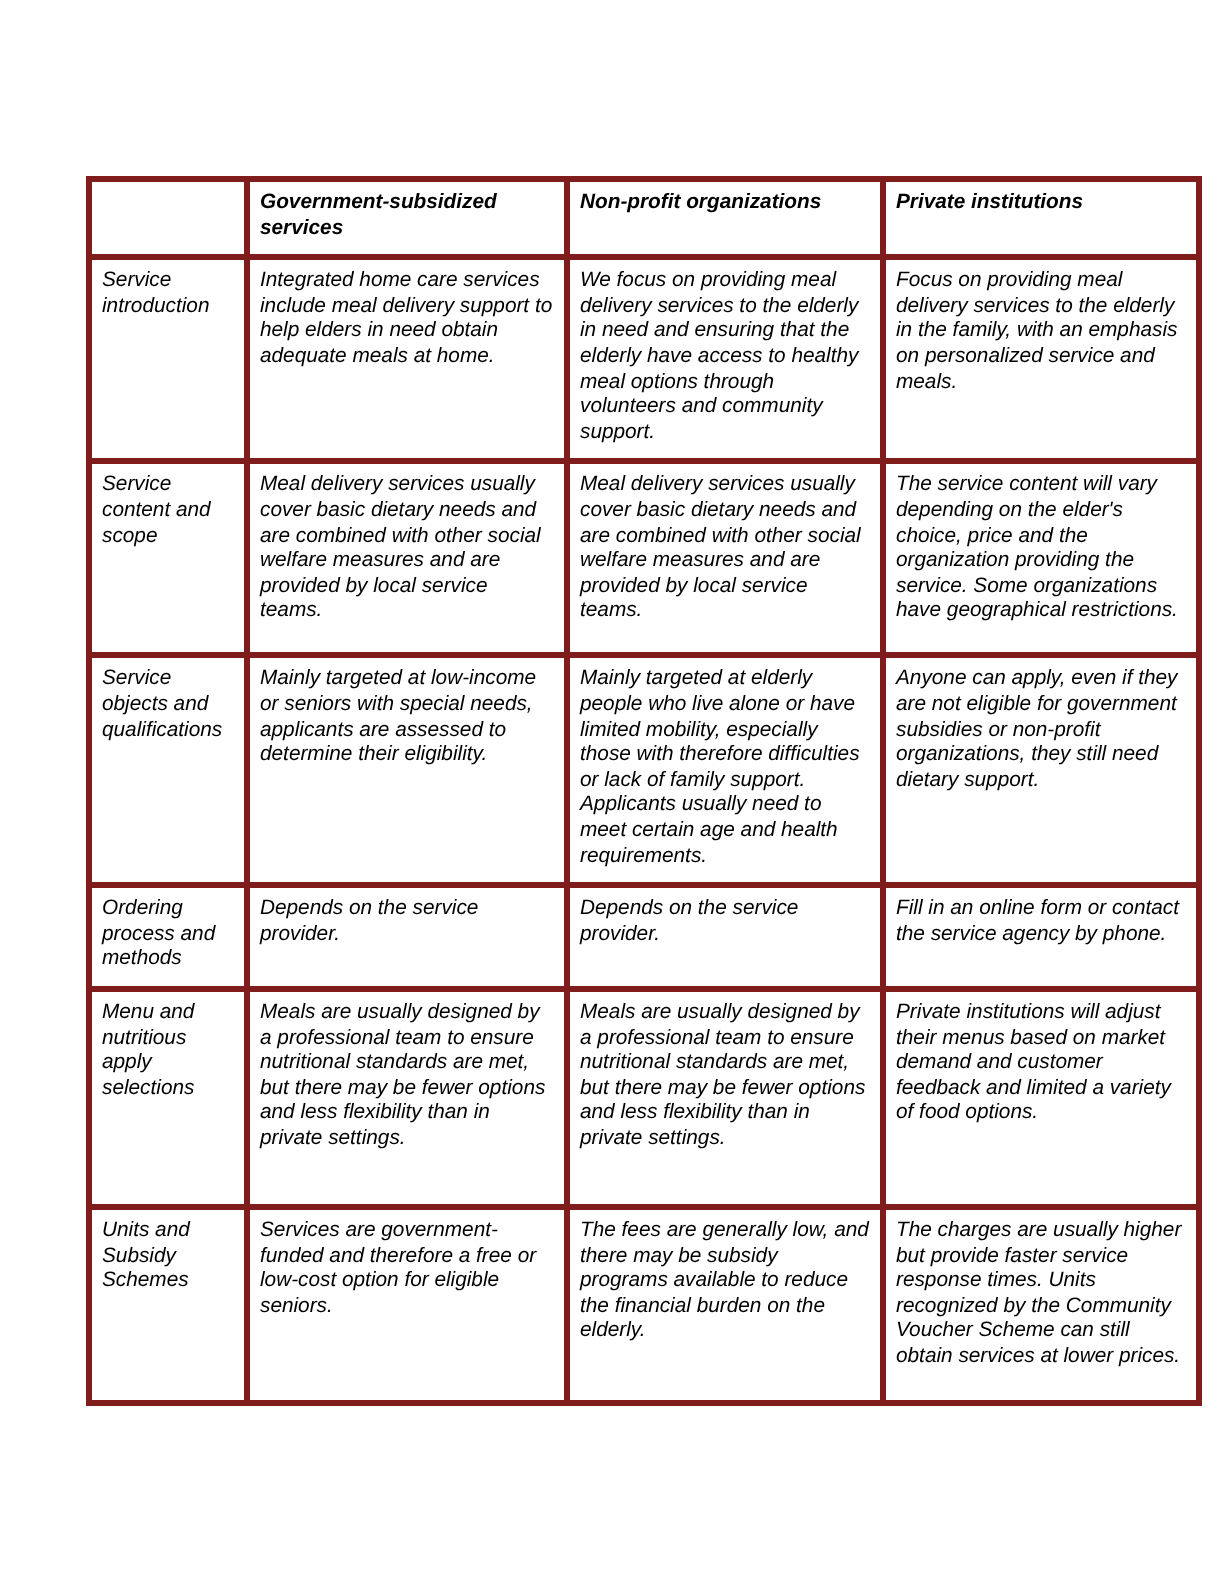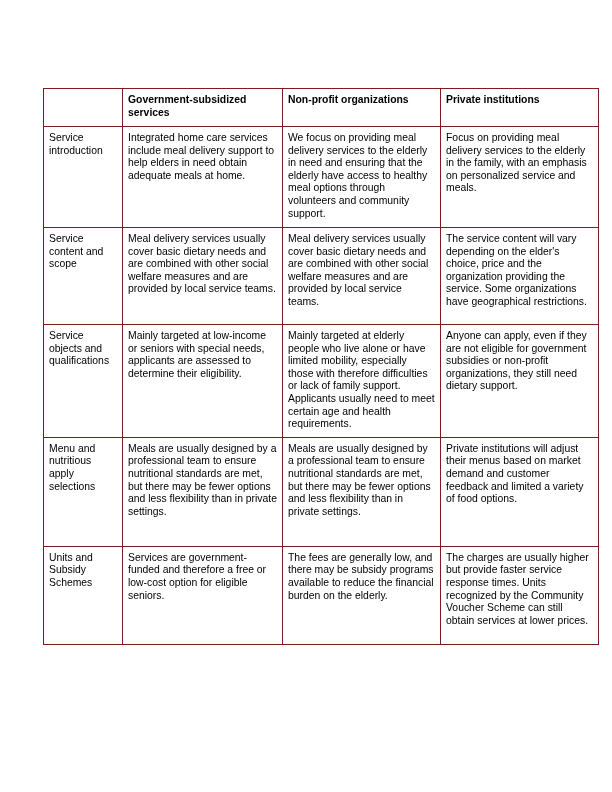--- a/index.html
+++ b/index.html
@@ -4,22 +4,22 @@
 <style>
   html, body { margin: 0; padding: 0; background: #ffffff; }
   body { width: 612px; height: 792px; position: relative; overflow: hidden;
          font-family: "Liberation Sans", sans-serif; color: #000; }
   table.cmp {
     position: absolute; left: 43px; top: 88px; width: 555px;
     border-collapse: collapse; table-layout: fixed;
     font-size: 10.4px; line-height: 12.6px;
   }
   table.cmp td, table.cmp th {
-    border: 1px solid #7f1d1d; vertical-align: top; text-align: left;
-    padding: 5px 5px 6px 5px; word-wrap: break-word;
+    border: 3px solid #7f1d1d; vertical-align: top; text-align: left;
+    padding: 5px 5px 6px 5px; word-wrap: break-word; font-style: italic;
   }
   table.cmp th { font-weight: bold; }
   col.c0 { width: 79px; }
   col.c1 { width: 160px; }
   col.c2 { width: 158px; }
   col.c3 { width: 158px; }
   tr.r-head { height: 38px; }
   tr.r0 { height: 101px; }
   tr.r1 { height: 97px; }
   tr.r2 { height: 97px; }
@@ -57,20 +57,26 @@
       <td>Meal delivery services usually cover basic dietary needs and are combined with other social welfare measures and are provided by local service teams.</td>
       <td>Meal delivery services usually cover basic dietary needs and are combined with other social welfare measures and are provided by local service teams.</td>
       <td>The service content will vary depending on the elder's choice, price and the organization providing the service. Some organizations have geographical restrictions.</td>
     </tr>
     <tr class="r2">
       <td>Service objects and qualifications</td>
       <td>Mainly targeted at low-income or seniors with special needs, applicants are assessed to determine their eligibility.</td>
       <td>Mainly targeted at elderly people who live alone or have limited mobility, especially those with therefore difficulties or lack of family support. Applicants usually need to meet certain age and health requirements.</td>
       <td>Anyone can apply, even if they are not eligible for government subsidies or non-profit organizations, they still need dietary support.</td>
     </tr>
+    <tr class="r3">
+      <td>Ordering process and methods</td>
+      <td>Depends on the service provider.</td>
+      <td>Depends on the service provider.</td>
+      <td>Fill in an online form or contact the service agency by phone.</td>
+    </tr>
     <tr class="r4">
       <td>Menu and nutritious apply selections</td>
       <td>Meals are usually designed by a professional team to ensure nutritional standards are met, but there may be fewer options and less flexibility than in private settings.</td>
       <td>Meals are usually designed by a professional team to ensure nutritional standards are met, but there may be fewer options and less flexibility than in private settings.</td>
       <td>Private institutions will adjust their menus based on market demand and customer feedback and limited a variety of food options.</td>
     </tr>
     <tr class="r5">
       <td>Units and Subsidy Schemes</td>
       <td>Services are government-funded and therefore a free or low-cost option for eligible seniors.</td>
       <td>The fees are generally low, and there may be subsidy programs available to reduce the financial burden on the elderly.</td>

